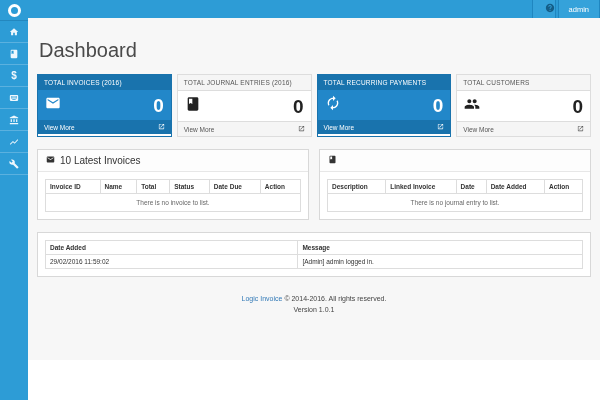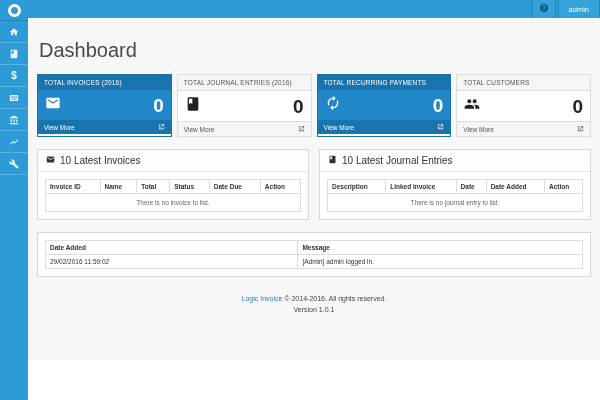--- a/index.html
+++ b/index.html
@@ -3,21 +3,21 @@
 <meta charset="utf-8">
 <style>
   * { margin:0; padding:0; box-sizing:border-box; }
   html,body { width:600px; height:400px; overflow:hidden; }
   body { font-family:"Liberation Sans", sans-serif; background:#fff; }
 
   .app { position:relative; width:600px; height:400px; }
 
   
   .topbar { margin-left:28px; height:18px; background:#2d9cd6; display:flex; justify-content:flex-end; }
-  .tb-btn { height:18px; display:flex; align-items:center; justify-content:center;
+  .tb-btn { height:18px; display:flex; align-items:center; justify-content:flex-end;
             background:#35a2da; border:none; border-left:1px solid #1f86c0; border-right:1px solid #1f86c0;
             color:#fff; font-size:7.5px; font-family:inherit; cursor:pointer; }
   .tb-btn.help { width:24px; }
   .tb-btn.user { padding:0 10px; margin-left:2px; }
   .tb-btn svg { width:10px; height:10px; fill:#145d87; }
 
   
   .sidebar { position:absolute; left:0; top:0; width:28px; height:400px; background:#2d9cd6; z-index:5; }
   .logo { height:21px; display:flex; align-items:center; justify-content:center;
           border-bottom:1px solid #2387be; cursor:pointer; }
@@ -225,21 +225,20 @@
             </tbody>
           </table>
         </div>
       </section>
 
       <section class="panel">
         <div class="panel-heading">
           <span><svg viewBox="0 0 24 24">
                 <path d="M18 2H6c-1.1 0-2 .9-2 2v16c0 1.1.9 2 2 2h12c1.1 0 2-.9 2-2V4c0-1.1-.9-2-2-2zM6 4h5v8l-2.5-1.5L6 12V4z"></path>
               </svg></span>
-          <span>10 Latest Journal Entries</span>
         </div>
         <div class="panel-body">
           <table>
             <thead>
               <tr>
                 <th>Description</th>
                 <th>Linked Invoice</th>
                 <th>Date</th>
                 <th>Date Added</th>
                 <th>Action</th>

